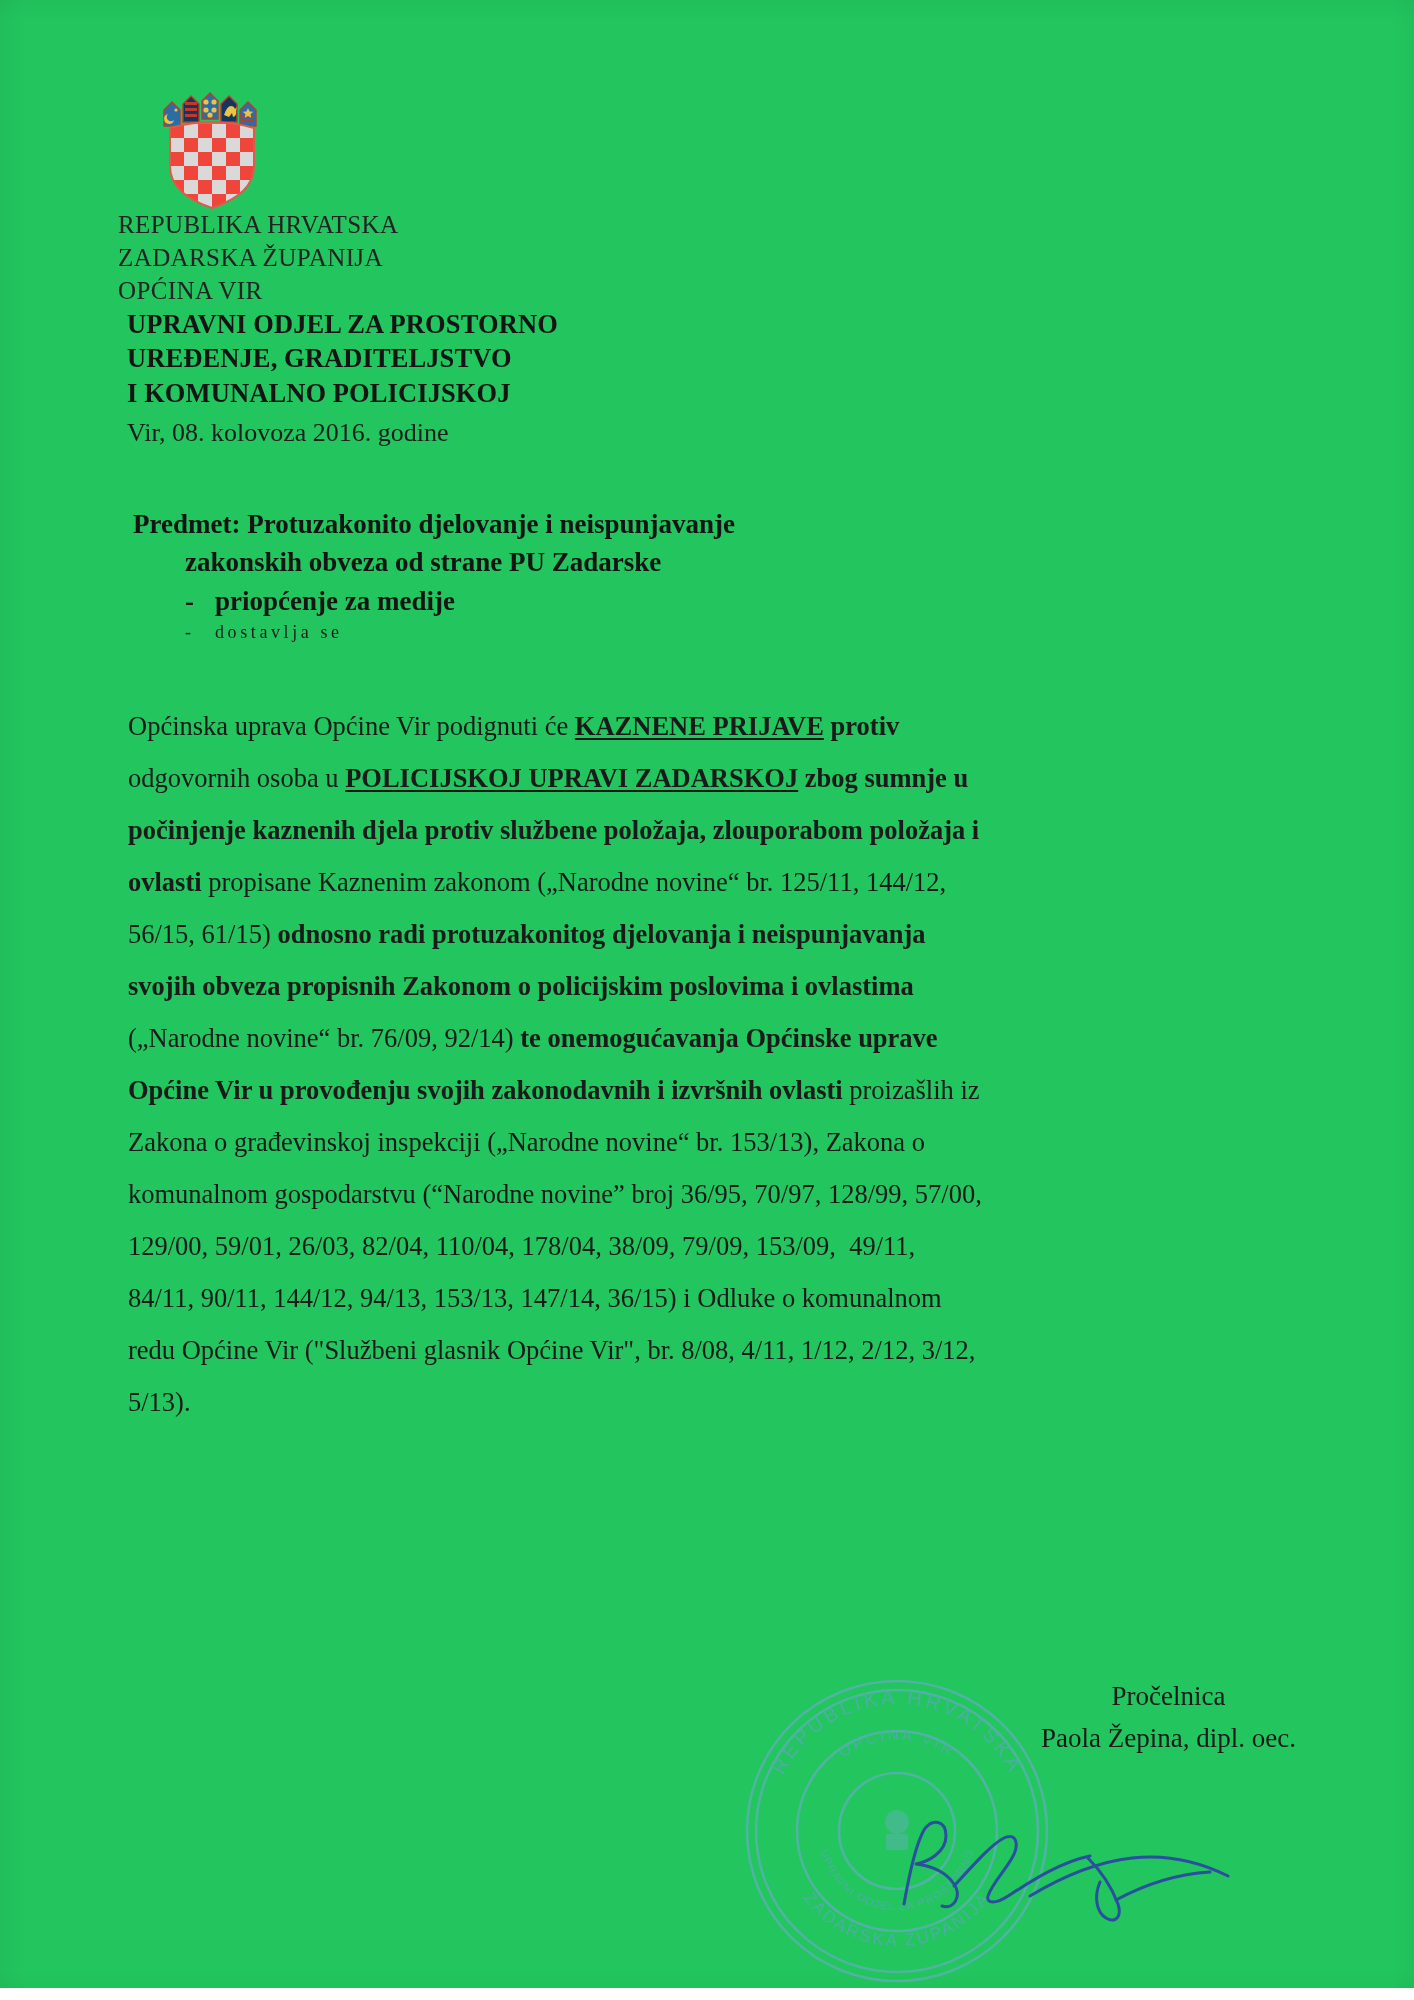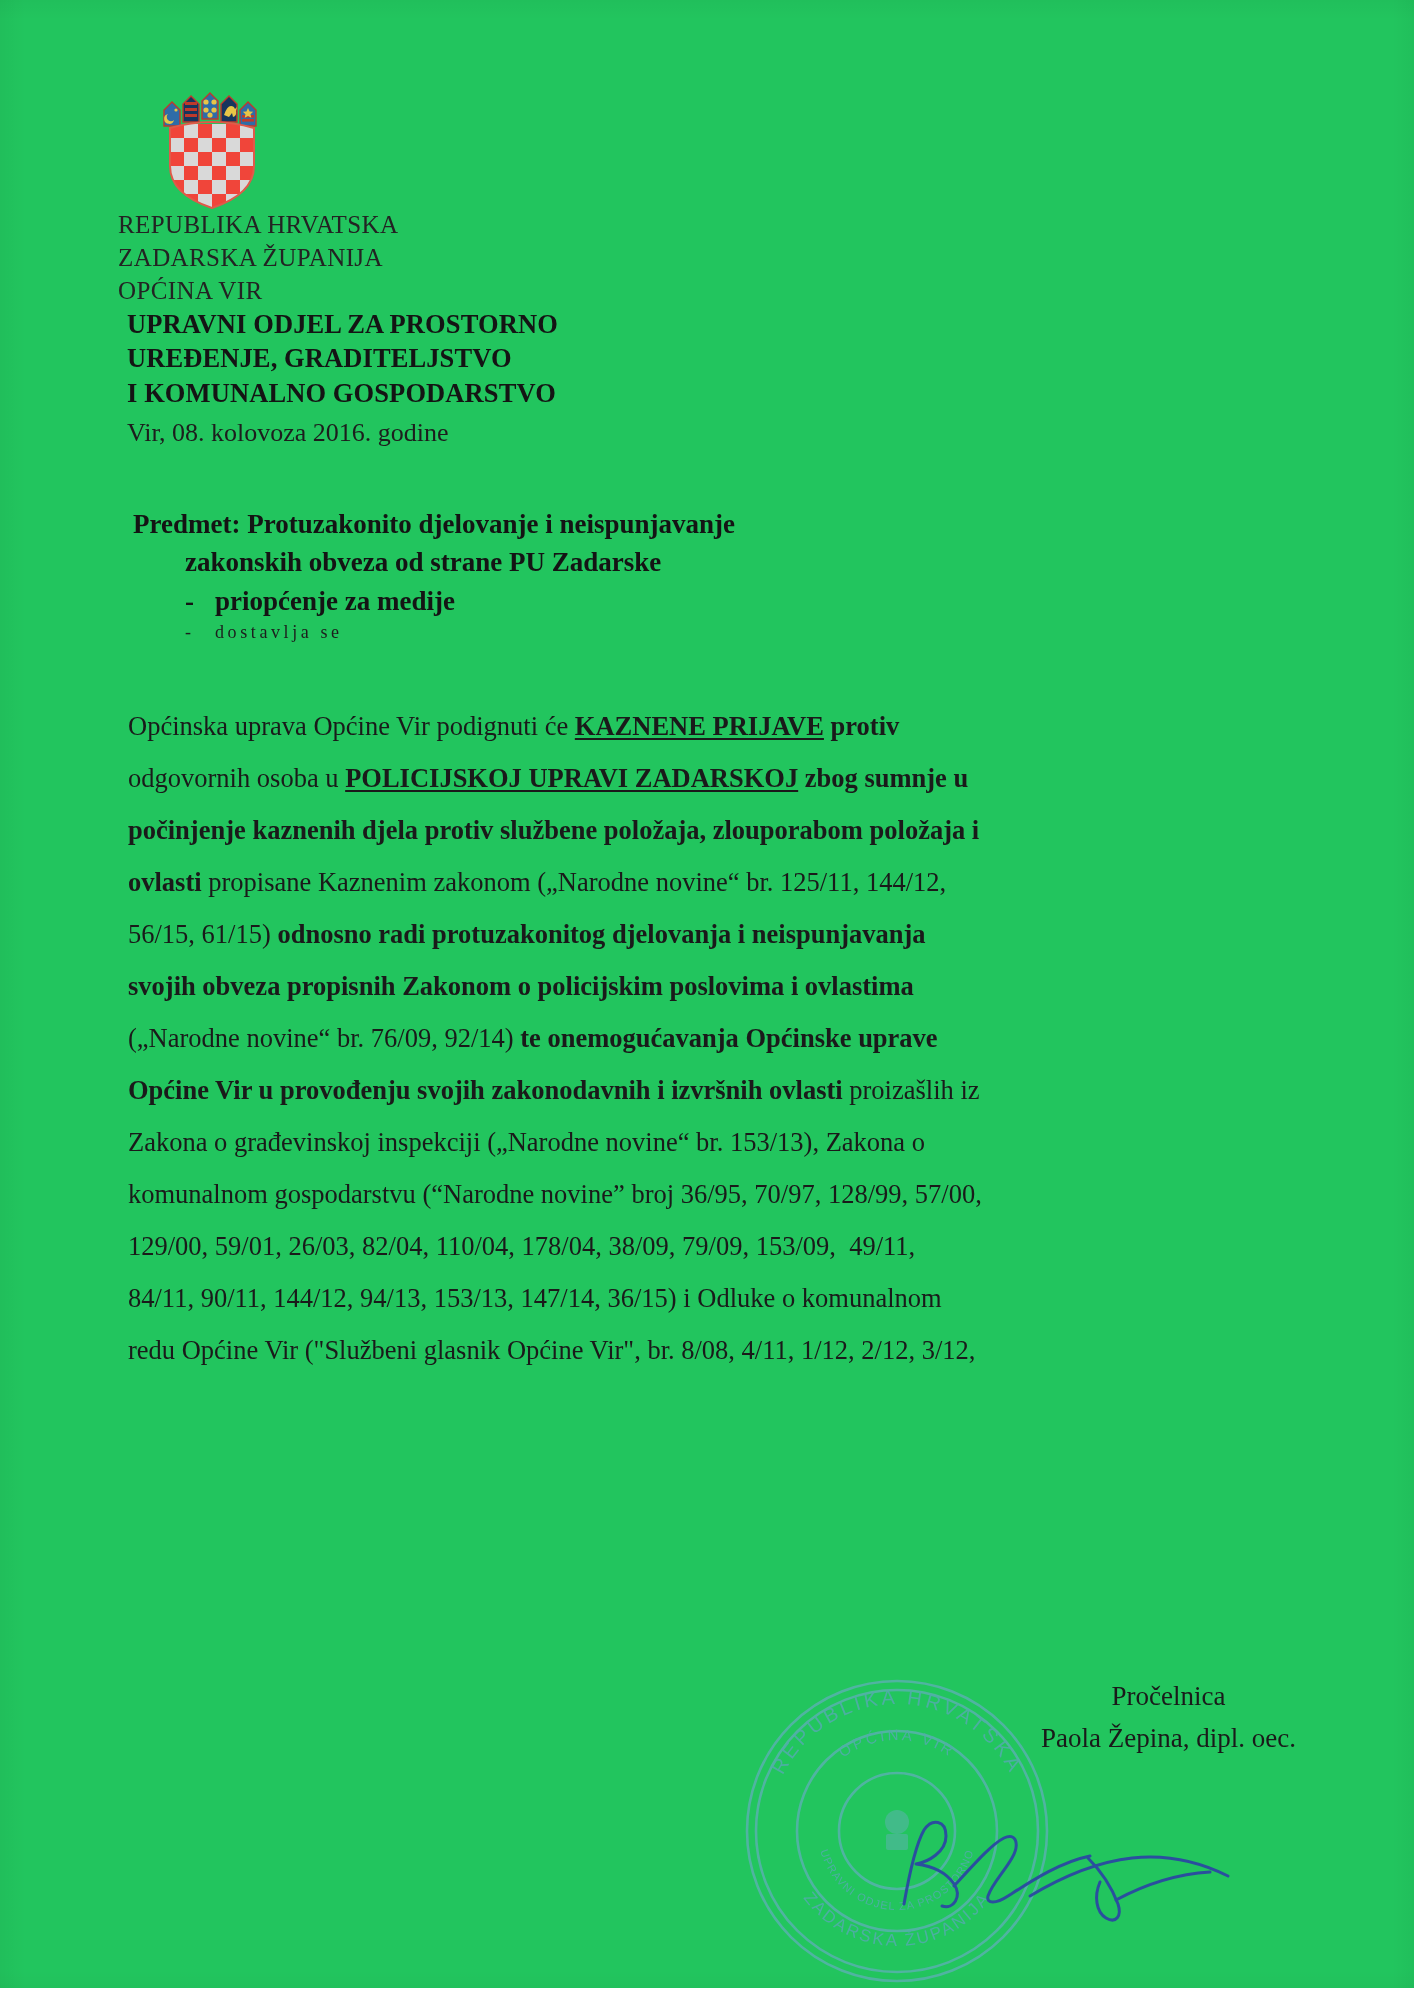--- a/index.html
+++ b/index.html
@@ -224,21 +224,21 @@
 
   <div class="org-block">
     <div class="org-line">REPUBLIKA HRVATSKA</div>
     <div class="org-line">ZADARSKA ŽUPANIJA</div>
     <div class="org-line">OPĆINA VIR</div>
   </div>
 
   <div class="dept-block">
     <div class="dept-line">UPRAVNI ODJEL ZA PROSTORNO</div>
     <div class="dept-line">UREĐENJE, GRADITELJSTVO</div>
-    <div class="dept-line">I KOMUNALNO GOSPODARSTVO</div>
+    <div class="dept-line">I KOMUNALNO POLICIJSKOJ</div>
     <div class="date-line">Vir, 08. kolovoza 2016. godine</div>
   </div>
 
   <div class="subject-block">
     <div class="subj-l1"><span>Predmet:</span> <span>Protuzakonito djelovanje i neispunjavanje</span></div>
     <div class="subj-l2">zakonskih obveza od strane PU Zadarske</div>
     <div class="subj-l3"><span class="dash">-</span><span>priopćenje za medije</span></div>
     <div class="subj-l4"><span class="dash">-</span><span>dostavlja se</span></div>
   </div>
 
@@ -257,20 +257,21 @@
 
     <div class="body-line"><span>(„Narodne novine“ br. 76/09, 92/14)</span><span class="b"> te onemogućavanja Općinske uprave</span></div>
 
     <div class="body-line"><span class="b">Općine Vir u provođenju svojih zakonodavnih i izvršnih ovlasti</span><span> proizašlih iz</span></div>
 
     <div class="body-line">Zakona o građevinskoj inspekciji („Narodne novine“ br. 153/13), Zakona o</div>
     <div class="body-line">komunalnom gospodarstvu (“Narodne novine” broj 36/95, 70/97, 128/99, 57/00,</div>
     <div class="body-line">129/00, 59/01, 26/03, 82/04, 110/04, 178/04, 38/09, 79/09, 153/09,  49/11,</div>
     <div class="body-line">84/11, 90/11, 144/12, 94/13, 153/13, 147/14, 36/15) i Odluke o komunalnom</div>
     <div class="body-line">redu Općine Vir ("Službeni glasnik Općine Vir", br. 8/08, 4/11, 1/12, 2/12, 3/12,</div>
+    <div class="body-line">5/13).</div>
   </div>
 
   <div class="sig-block">
     <div class="sig-role">Pročelnica</div>
     <div class="sig-name">Paola Žepina, dipl. oec.</div>
   </div>
 
   <div class="stamp">
     <svg viewBox="0 0 318 318" xmlns="http://www.w3.org/2000/svg">
       <defs>

